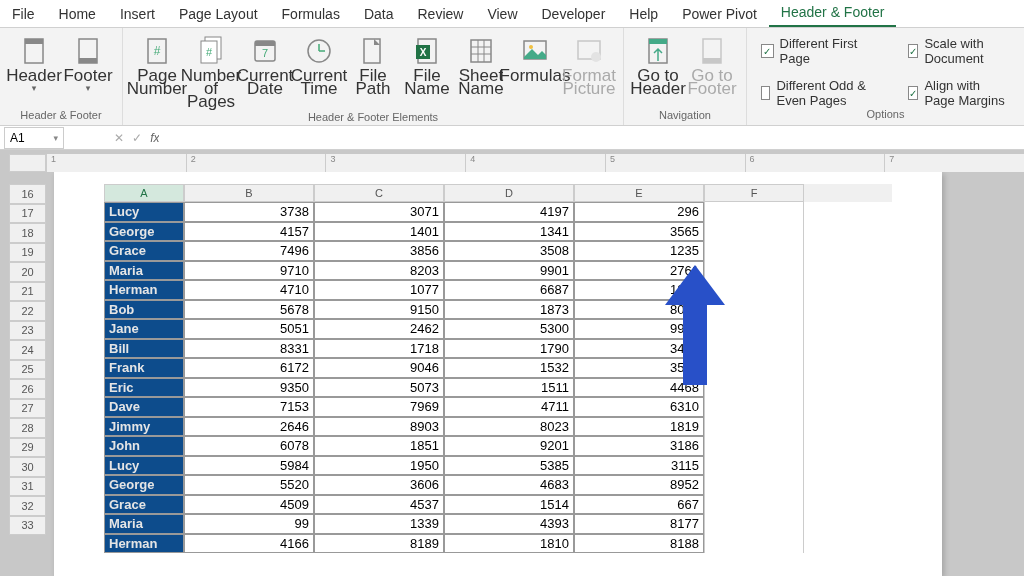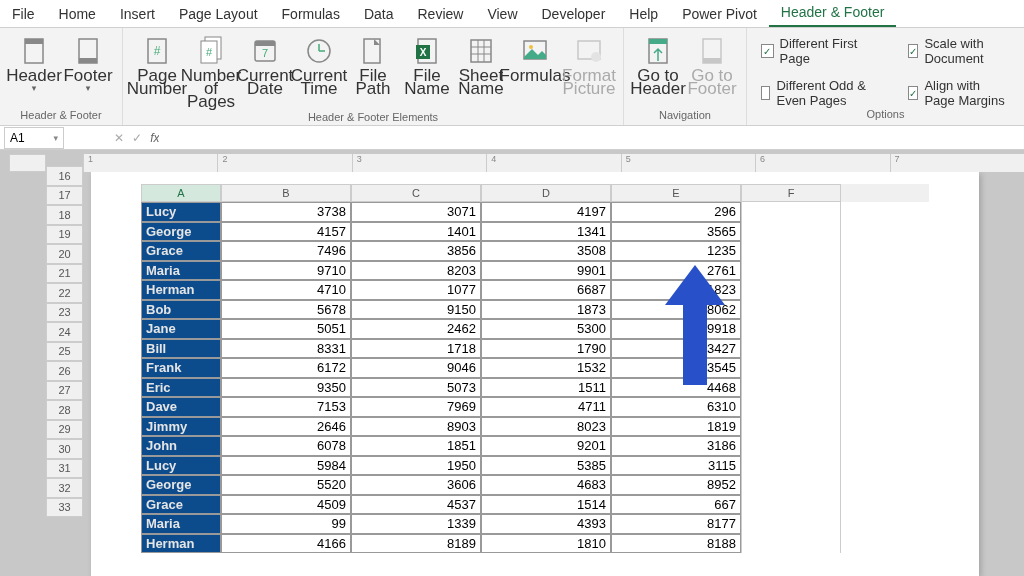--- a/index.html
+++ b/index.html
@@ -236,21 +236,21 @@
   <div class="formula-controls">
     <span>✕</span>
     <span>✓</span>
     <span class="fx-label">fx</span>
   </div>
   <input class="formula-input" type="text" style="">
 </div>
 
 <div class="sheet-area">
   <div class="left-sliver"></div>
-  <div style="display:flex;flex-direction:row">
+  <div style="display:flex;flex-direction:column">
     <div class="corner-box" style="height:18px;width:37px"></div>
     <div id="row-headers" class="row-headers" style="width:37px;margin-top:12px">
         <div class="row-header">16</div>
         <div class="row-header">17</div>
         <div class="row-header">18</div>
         <div class="row-header">19</div>
         <div class="row-header">20</div>
         <div class="row-header">21</div>
         <div class="row-header">22</div>
         <div class="row-header">23</div>

